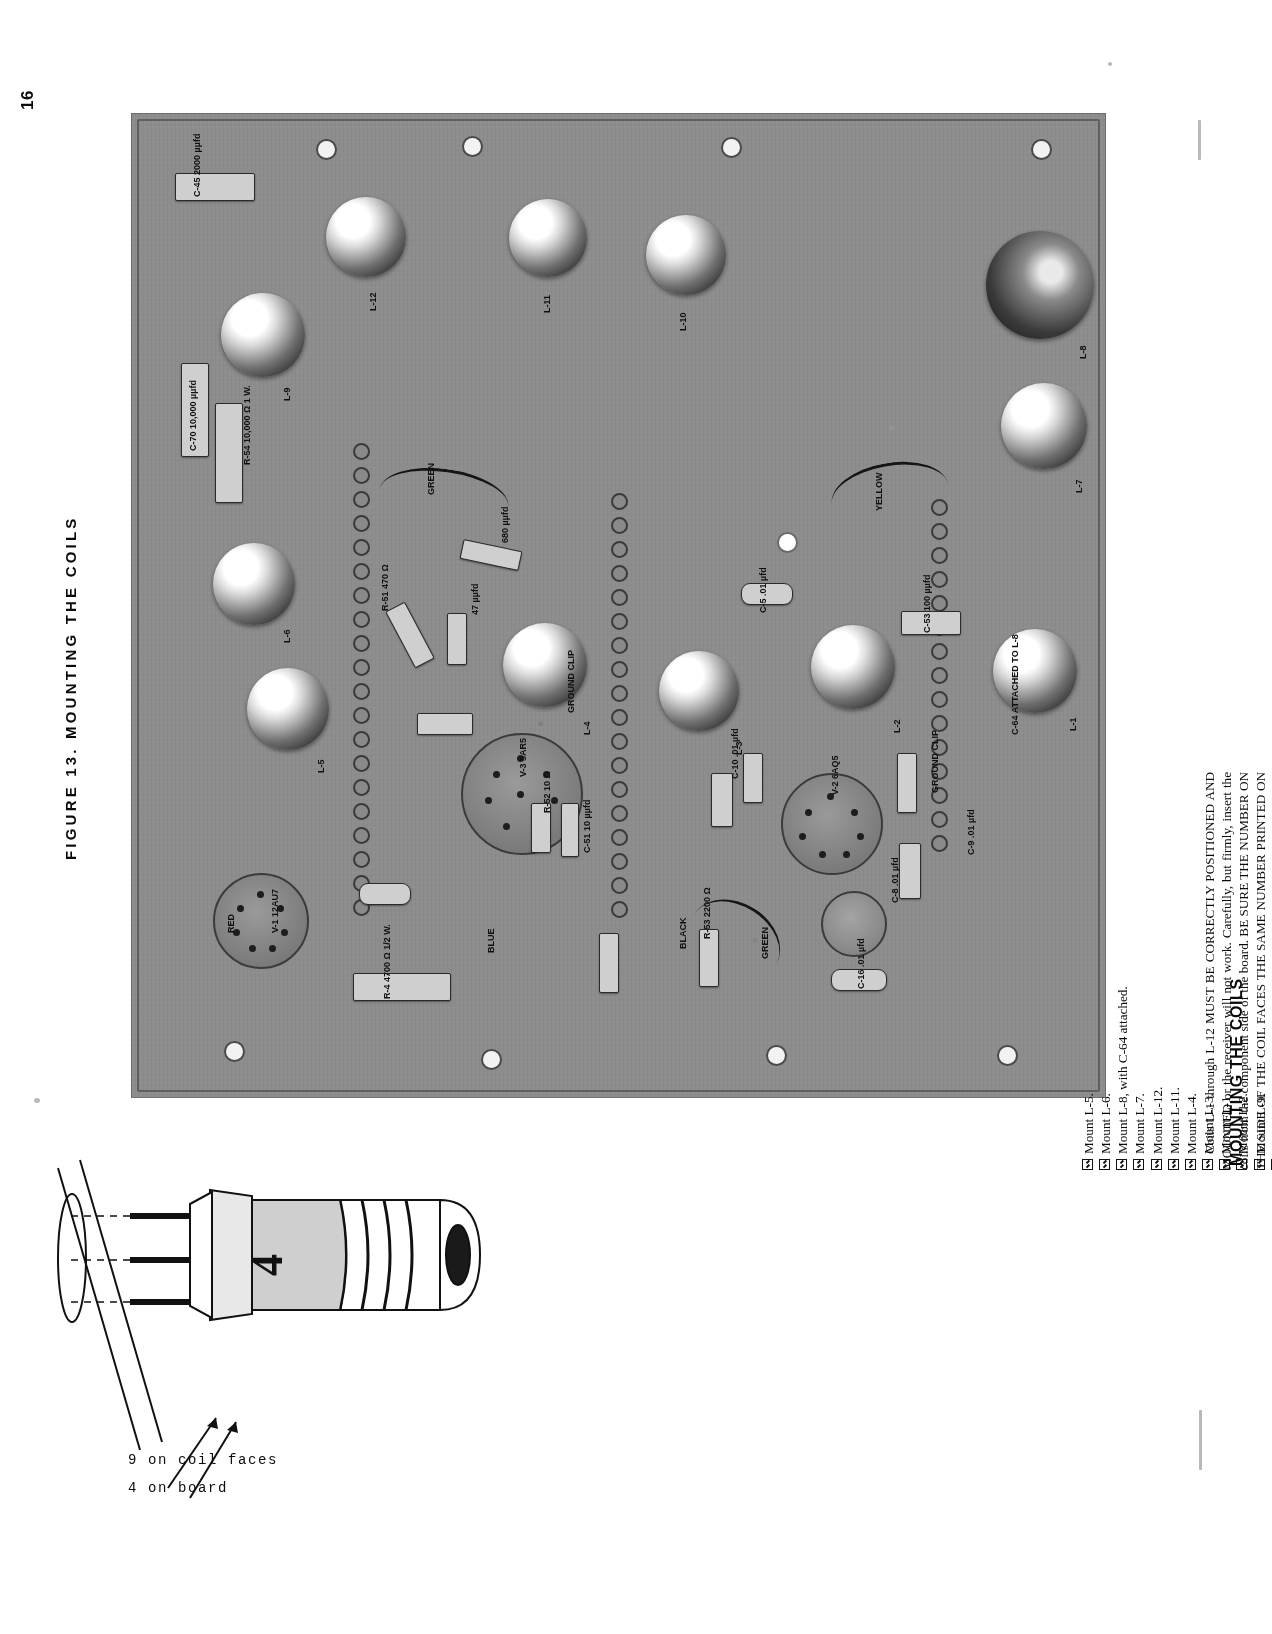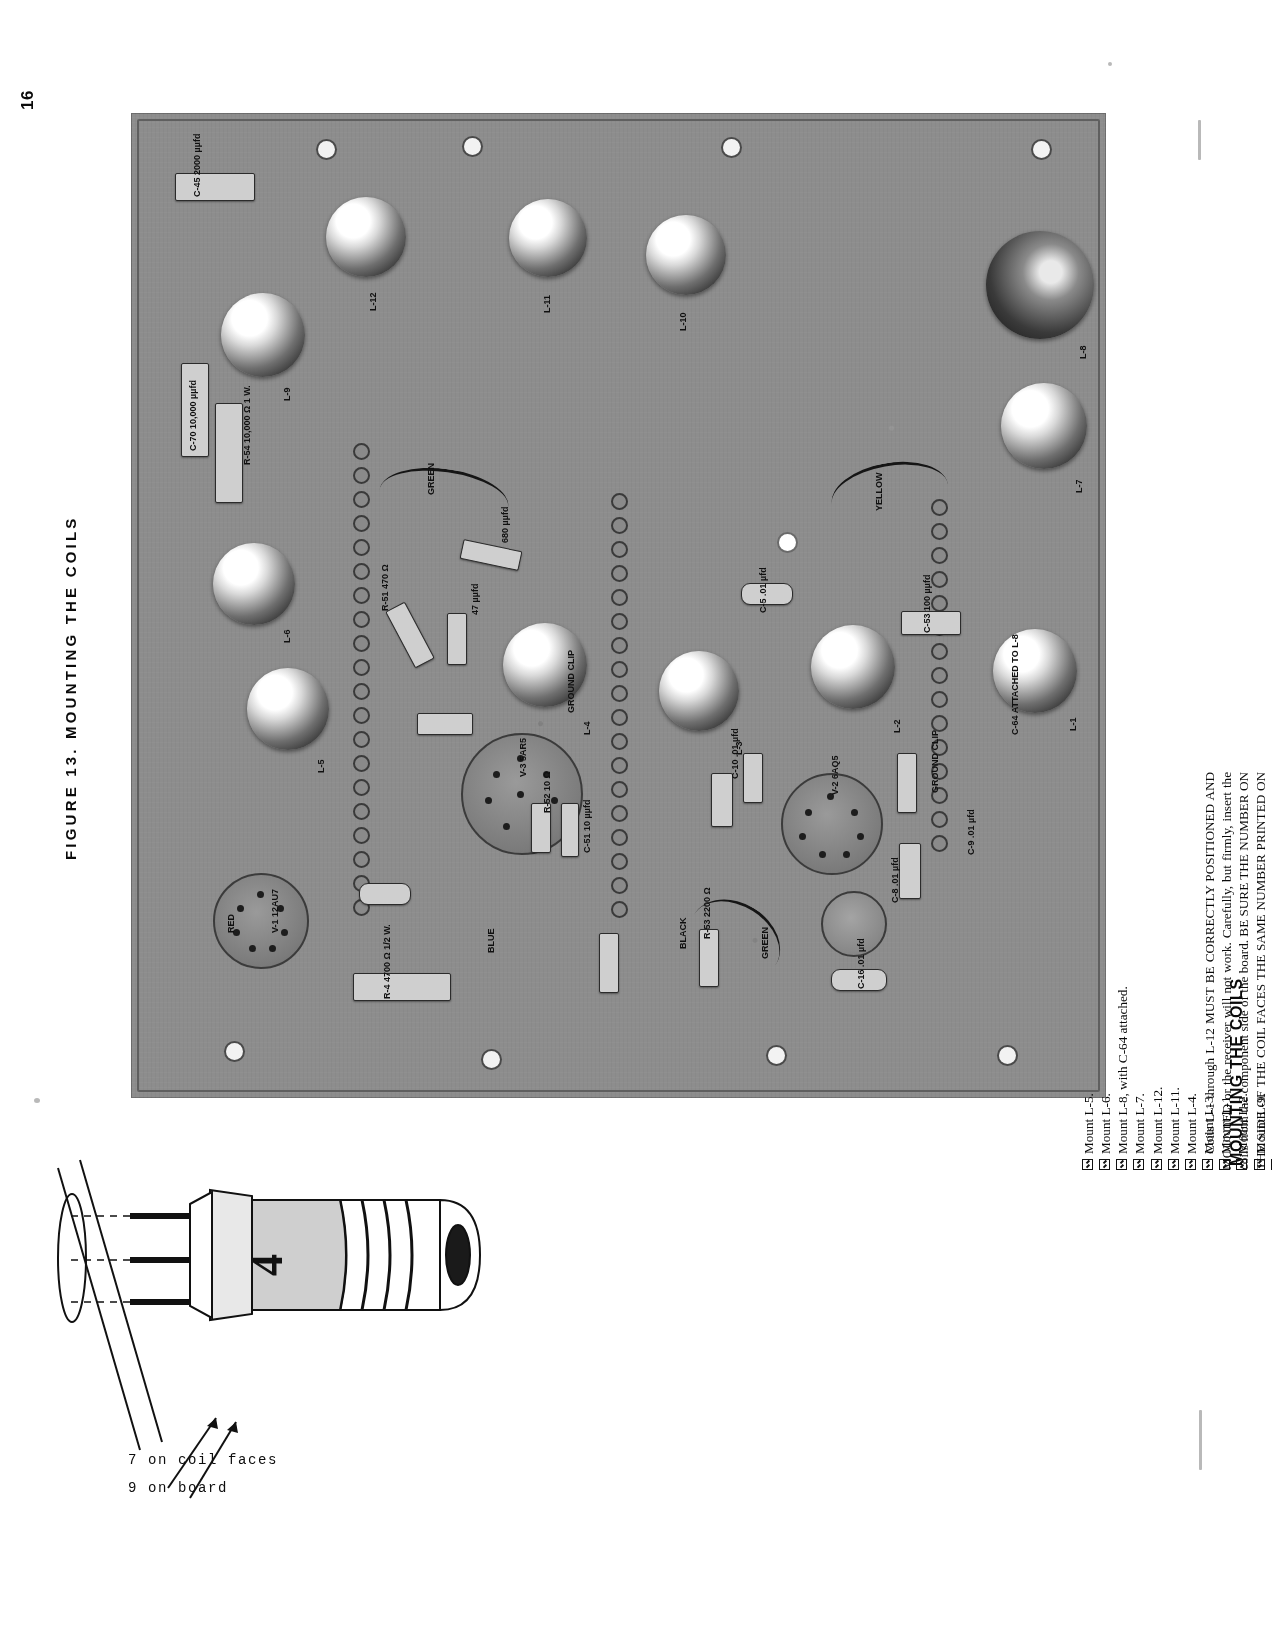--- a/index.html
+++ b/index.html
@@ -455,22 +455,22 @@
 
         <text x="92" y="86" font-family="Liberation Serif, serif" font-size="44" font-weight="bold" fill="#111" transform="rotate(-90 92 86)">4</text>
       </g>
 
       <path d="M128 338 L176 268" stroke="#111" stroke-width="2" fill="none"></path>
       <polygon points="176,268 167,276 178,279" fill="#111"></polygon>
       <path d="M150 348 L196 272" stroke="#111" stroke-width="2" fill="none"></path>
       <polygon points="196,272 187,280 198,283" fill="#111"></polygon>
     </svg>
 
-    <div class="detail-note" style="left:88px;top:302px;">7 on coil faces</div>
-    <div class="detail-note" style="left:88px;top:330px;">9 on board</div>
+    <div class="detail-note" style="left:88px;top:302px;">9 on coil faces</div>
+    <div class="detail-note" style="left:88px;top:330px;">4 on board</div>
   </div>
 
   <div class="textcol">
 
     <div class="rot-block heading" style="left:392px;top:14px;">MOUNTING THE COILS</div>
 
     <div class="rot-block body-par" style="left:366px;top:18px;">Coils L-1 through L-12 MUST BE CORRECTLY POSITIONED AND MOUNTED or the receiver will not work. Carefully, but firmly, insert the coils from the component side of the board. BE SURE THE NUMBER ON THE SIDE OF THE COIL FACES THE SAME NUMBER PRINTED ON THE BOARD. For example, L-4 must be mounted so that the 4 on the coil faces the 4 on the board, as shown in the detail on Figure 13.</div>
 
     <div class="rot-block checklist" style="left:244px;top:18px;">
       <span class="ck"><span class="box checked"></span><span>Mount L-5.</span></span>

